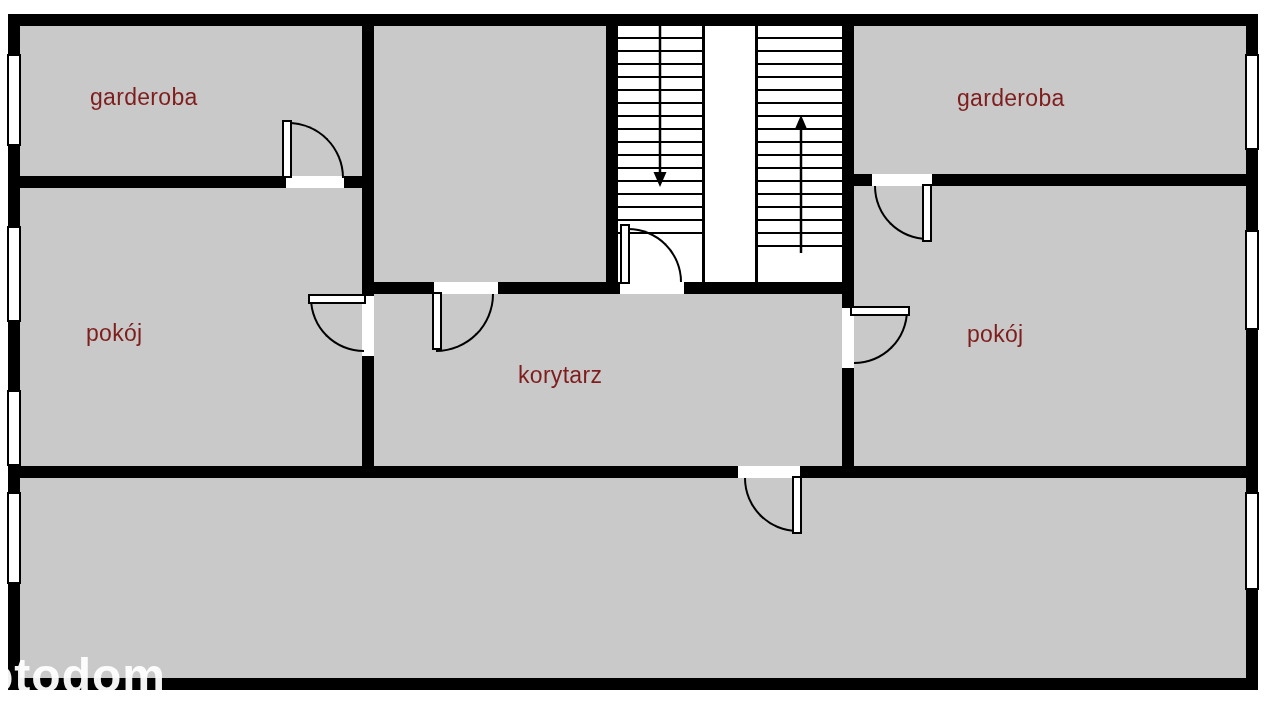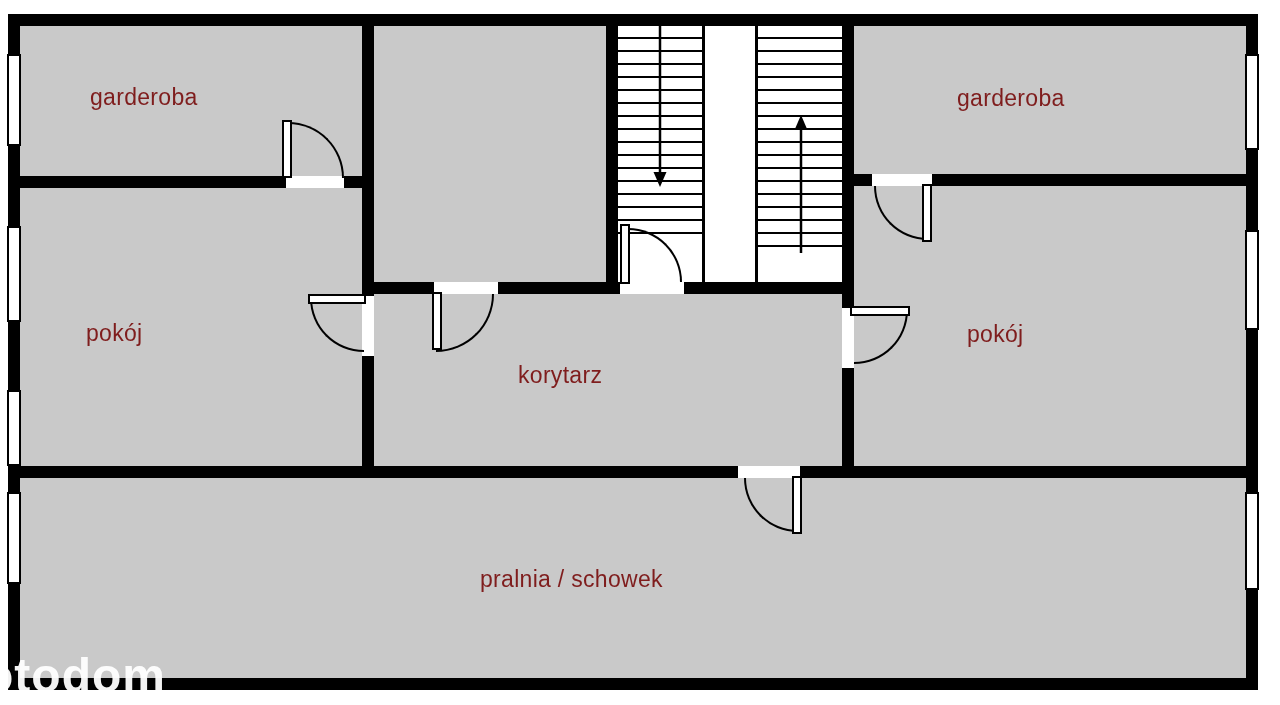--- a/index.html
+++ b/index.html
@@ -125,17 +125,16 @@
 
   <div class="abs door-gap" style="left:738px; top:466px; width:62px; height:12px;"></div>
   <div class="abs door-arc arc-bl" style="left:744px; top:478px; width:54px; height:54px;"></div>
   <div class="abs door-leaf" style="left:792px; top:476px; width:10px; height:58px;"></div>
 
   <div class="abs room-label" style="left:90px; top:84px; width:200px;">garderoba</div>
   <div class="abs room-label" style="left:957px; top:85px; width:200px;">garderoba</div>
   <div class="abs room-label" style="left:86px; top:320px; width:200px;">pokój</div>
   <div class="abs room-label" style="left:518px; top:362px; width:200px;">korytarz</div>
   <div class="abs room-label" style="left:967px; top:321px; width:200px;">pokój</div>
-  <div class="abs room-label" style="left:480px; top:566px; width:300px;">pralnia / schowek</div>
 
   <div class="abs watermark" style="left:-16px; top:648px;">otodom</div>
 
 </div>
 
 </body></html>

